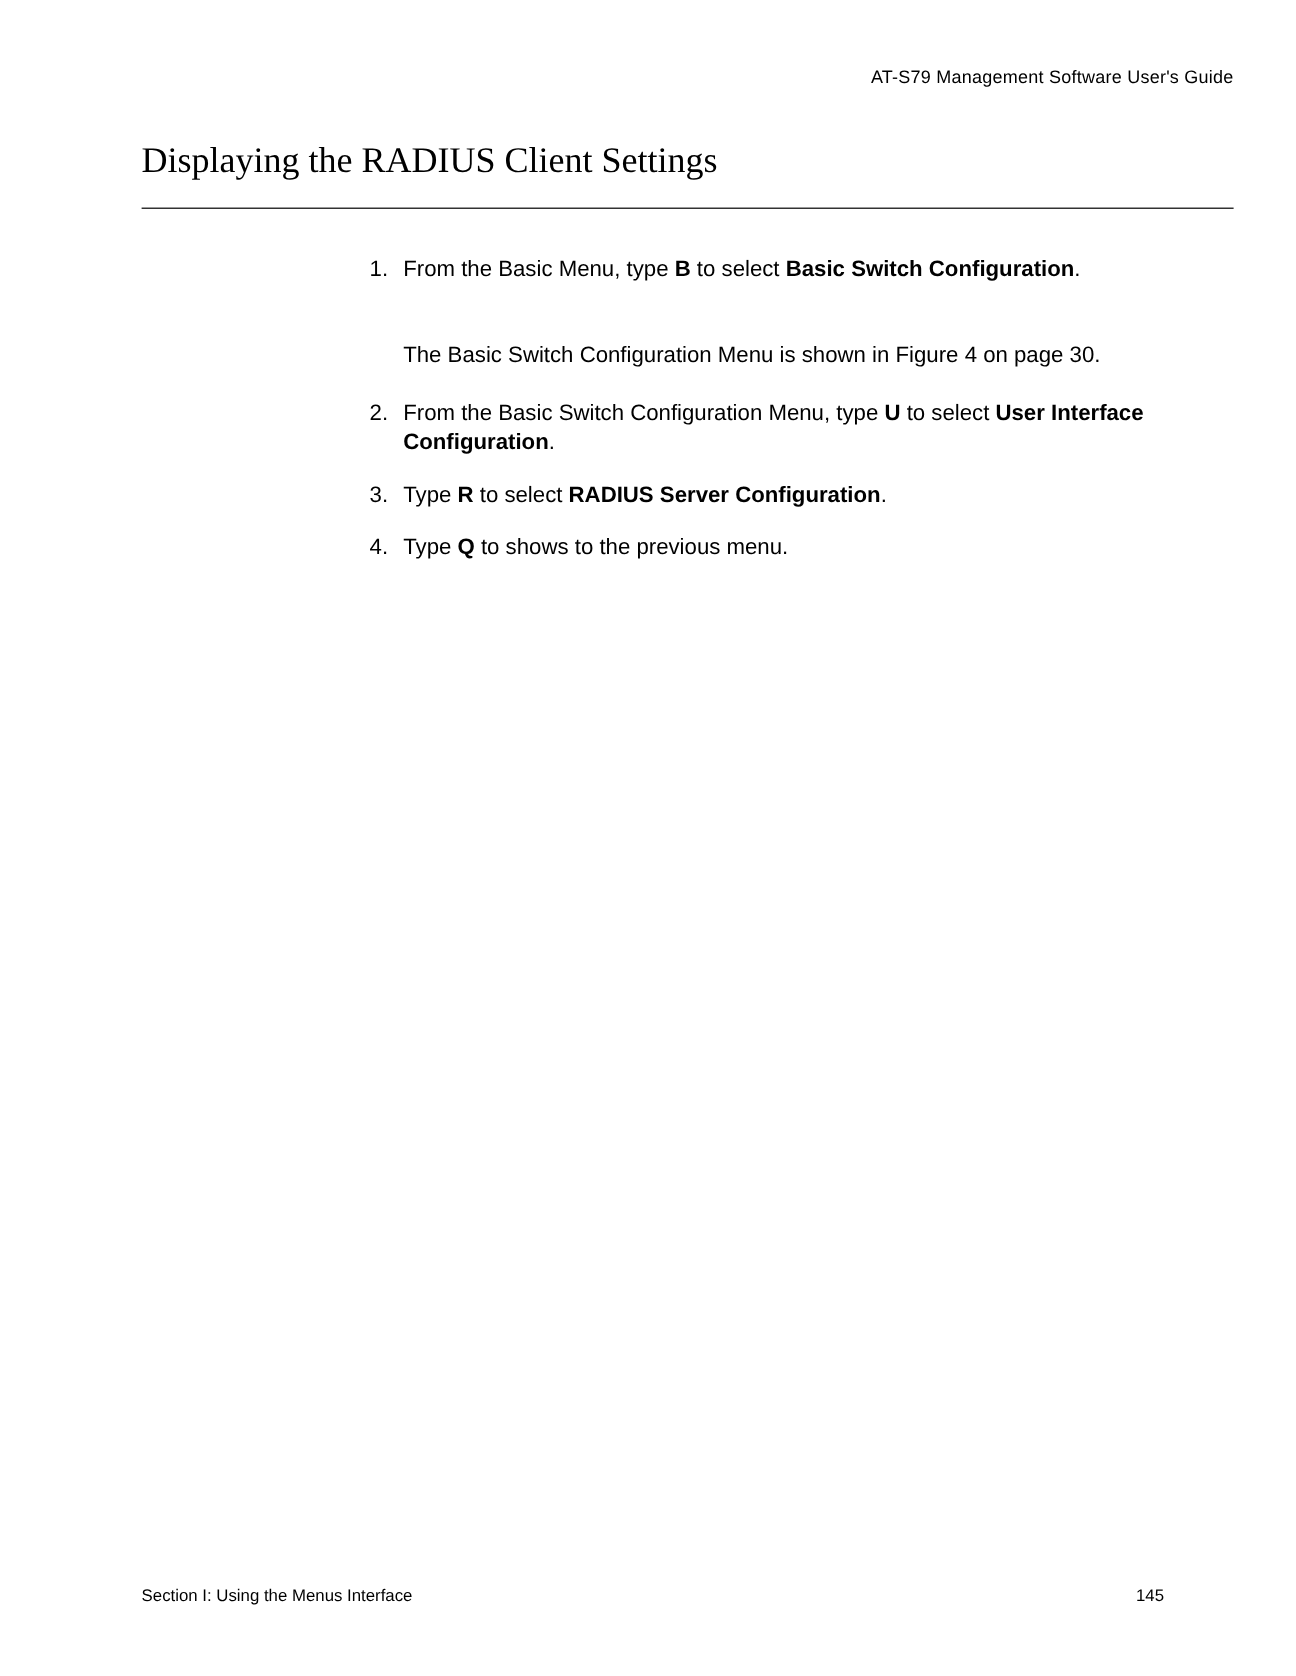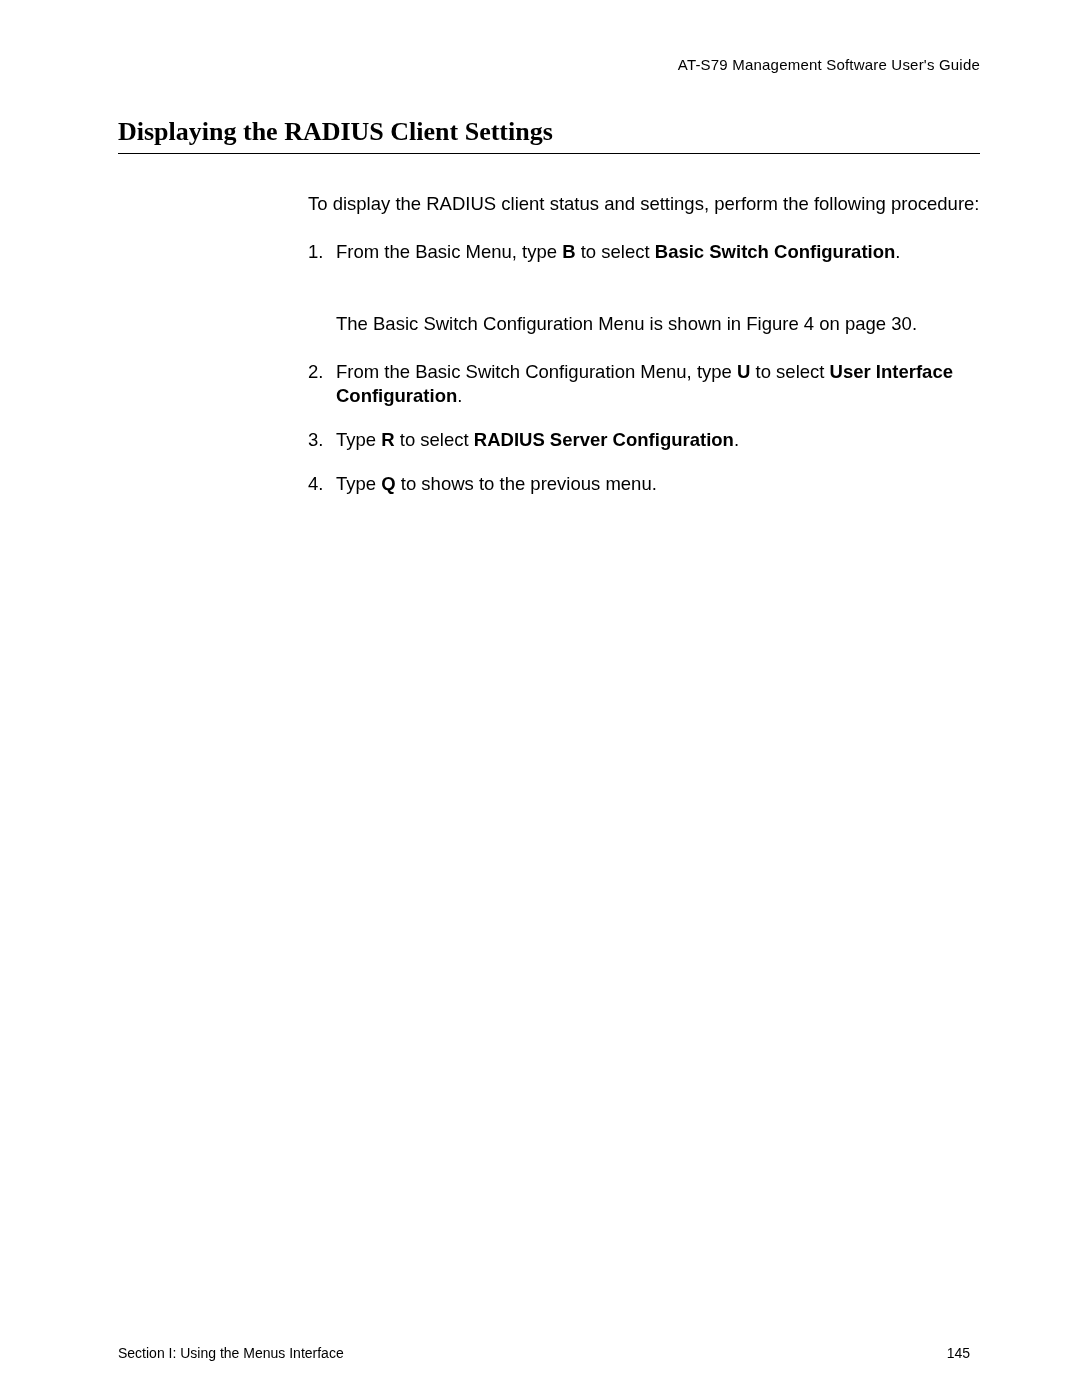--- a/index.html
+++ b/index.html
@@ -10,34 +10,34 @@
     height: 1397px;
     font-family: Arial, Helvetica, sans-serif;
     color: #000000;
     position: relative;
   }
   .page {
     position: relative;
     width: 1080px;
     height: 1397px;
     box-sizing: border-box;
-    padding: 56px 100px 0 118px;
+    padding: 56px 52px 0 118px;
   }
   .running-header {
     text-align: right;
     font-size: 15px;
     color: #000;
     margin-bottom: 44px;
     letter-spacing: 0.2px;
   }
   .section-title {
     font-family: "Times New Roman", Times, serif;
-    font-weight: bold;
-    font-size: 26px;
-    margin: 0 0 6px 0;
+    font-weight: normal;
+    font-size: 30px;
+    margin: 0 0 22px 0;
   }
   .title-rule {
     border: none;
     border-top: 1px solid #000;
     margin: 0 0 38px 0;
   }
   .body-col {
     margin-left: 190px;
     font-size: 18.5px;
     line-height: 1.30;
@@ -59,40 +59,39 @@
   .followup {
     margin-left: 28px;
     margin-bottom: 24px;
     margin-top: 48px;
   }
   b { font-weight: bold; }
   .footer {
     position: absolute;
     left: 118px;
     right: 110px;
-    bottom: 36px;
+    bottom: 60px;
     display: flex;
     justify-content: space-between;
     font-size: 14px;
     color: #000;
   }
 </style>
 </head>
 <body>
 
 <div class="page">
 
   <div class="running-header">AT-S79 Management Software User's Guide</div>
 
   <h1 class="section-title">Displaying the RADIUS Client Settings</h1>
   <hr class="title-rule">
 
   <div class="body-col">
 
-    <div class="intro">To display the RADIUS client status and settings, perform the following procedure:</div>
 
     <div class="step">
       <div class="num">1.</div>
       <div class="txt">
         <span>From the Basic Menu, type </span><b>B</b><span> to select </span><b>Basic Switch Configuration</b><span>.</span>
       </div>
     </div>
     <div class="followup">The Basic Switch Configuration Menu is shown in Figure 4 on page 30.</div>
 
     <div class="step">

